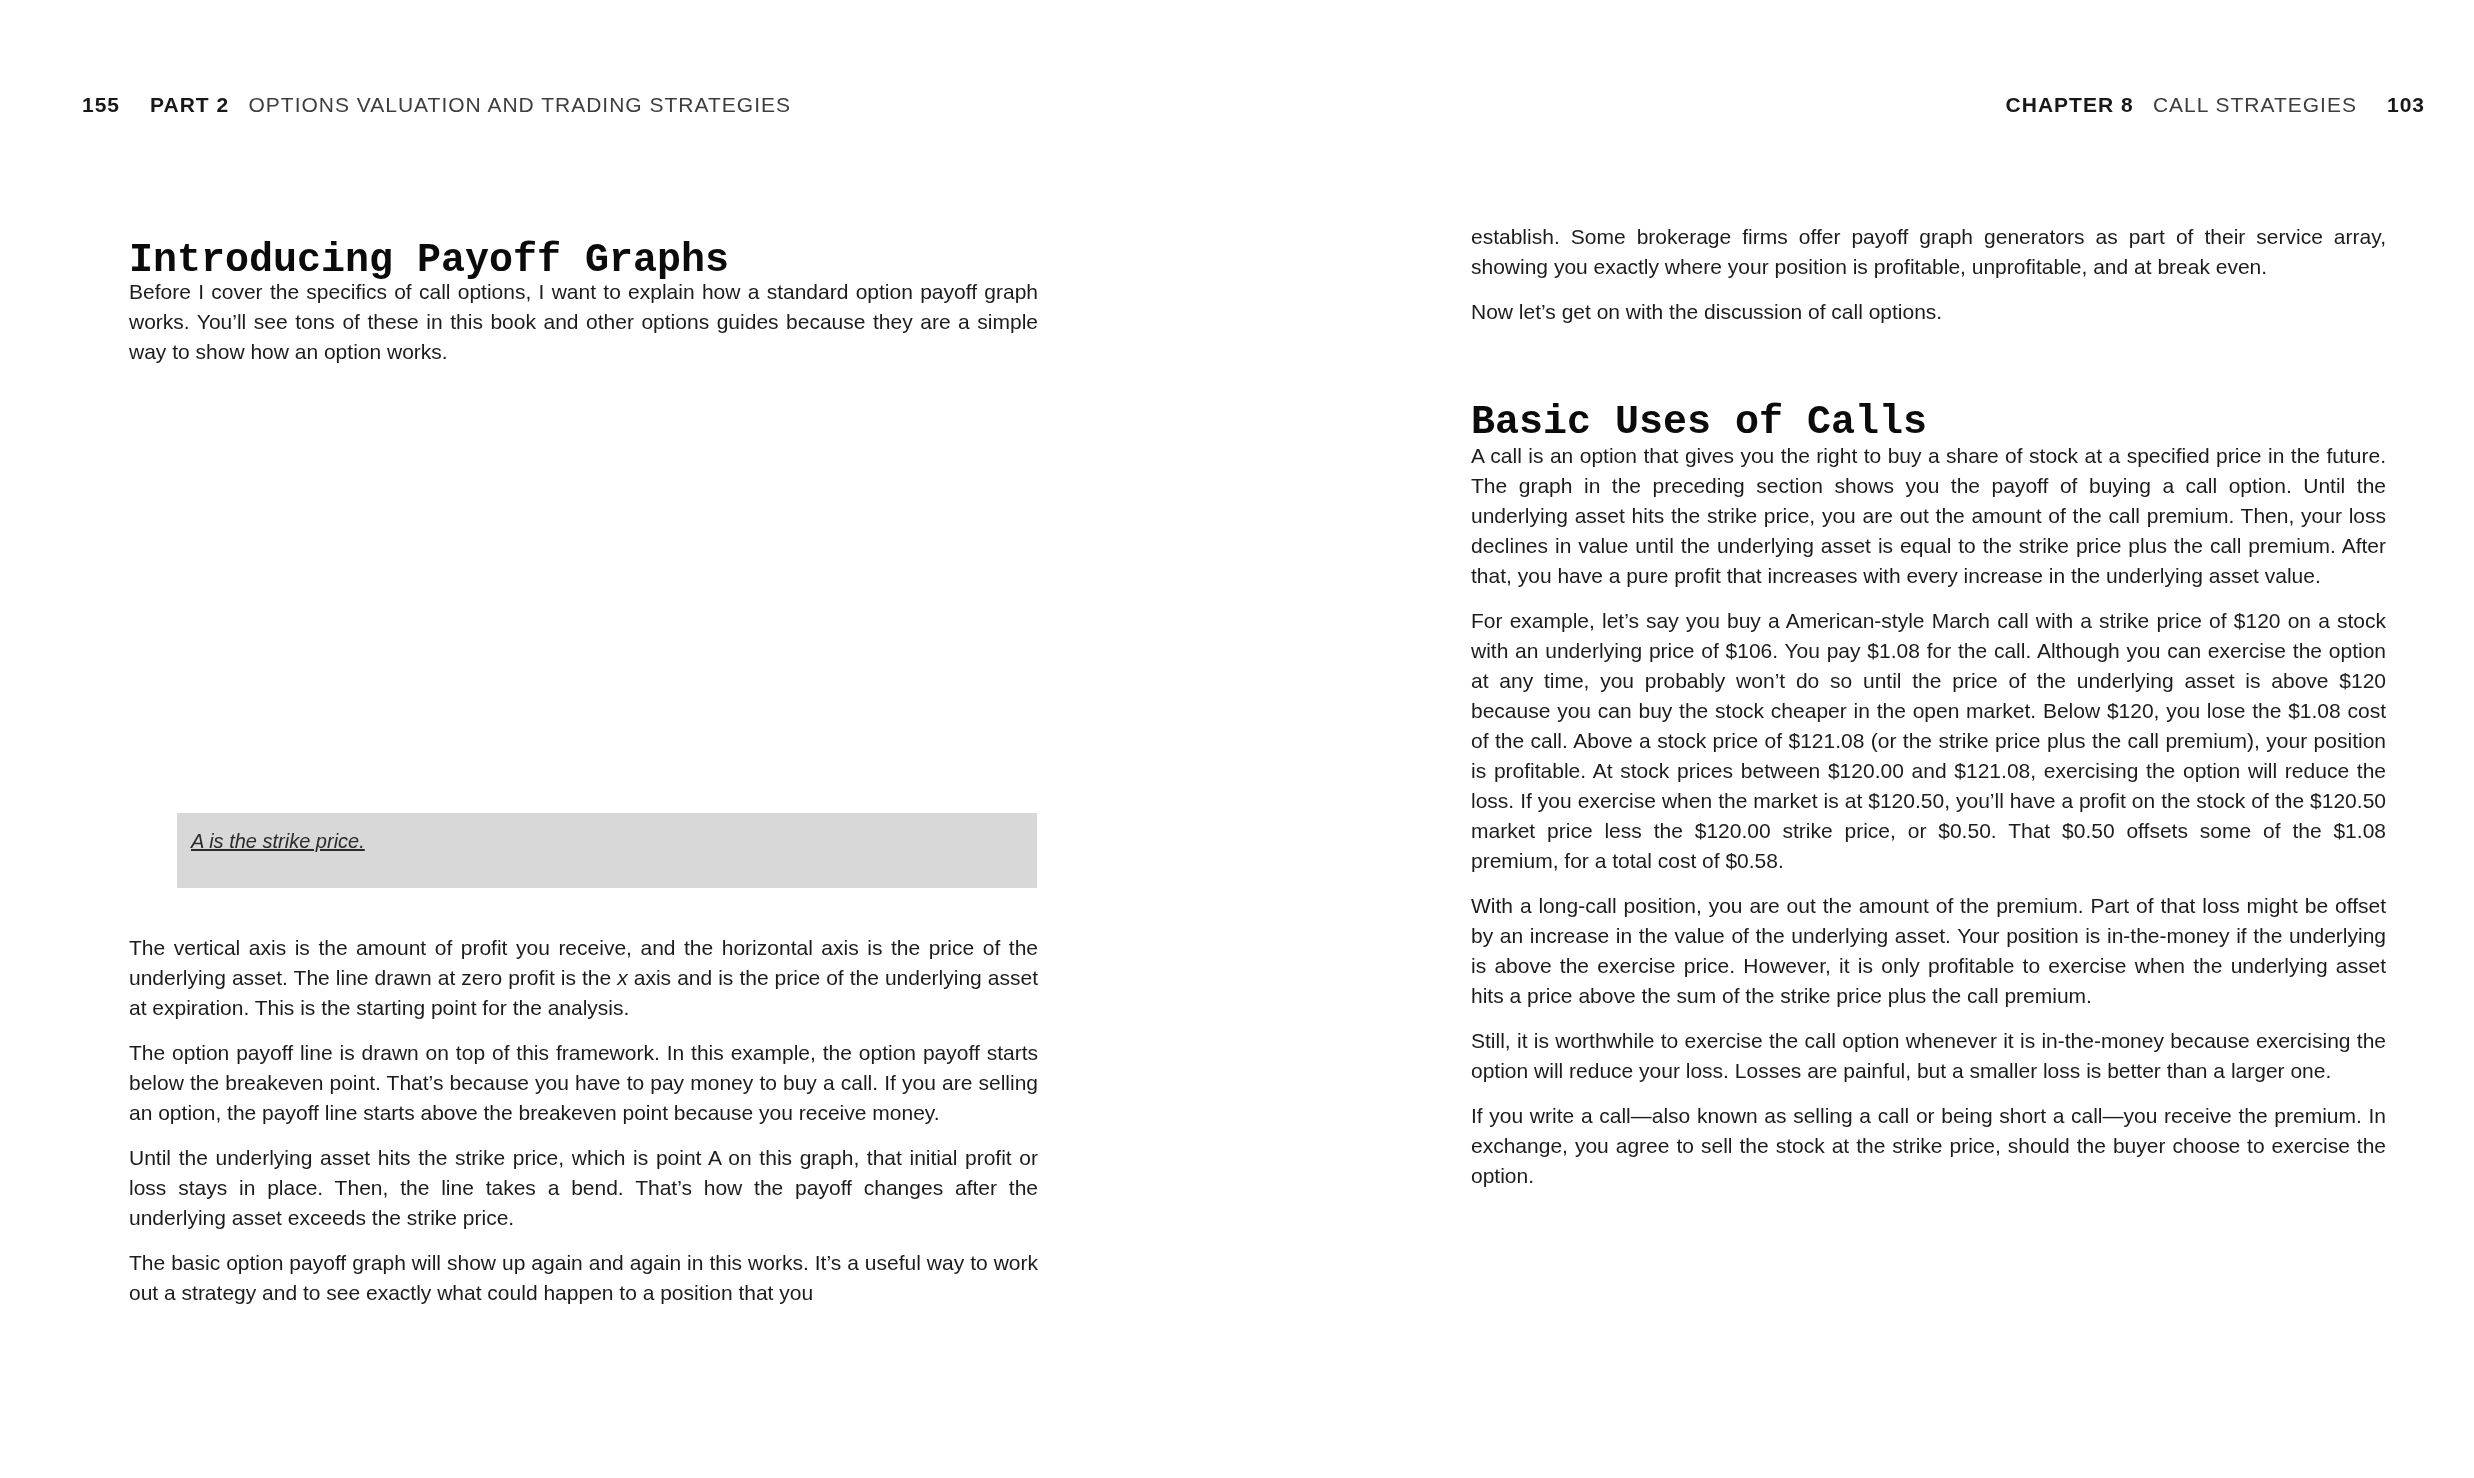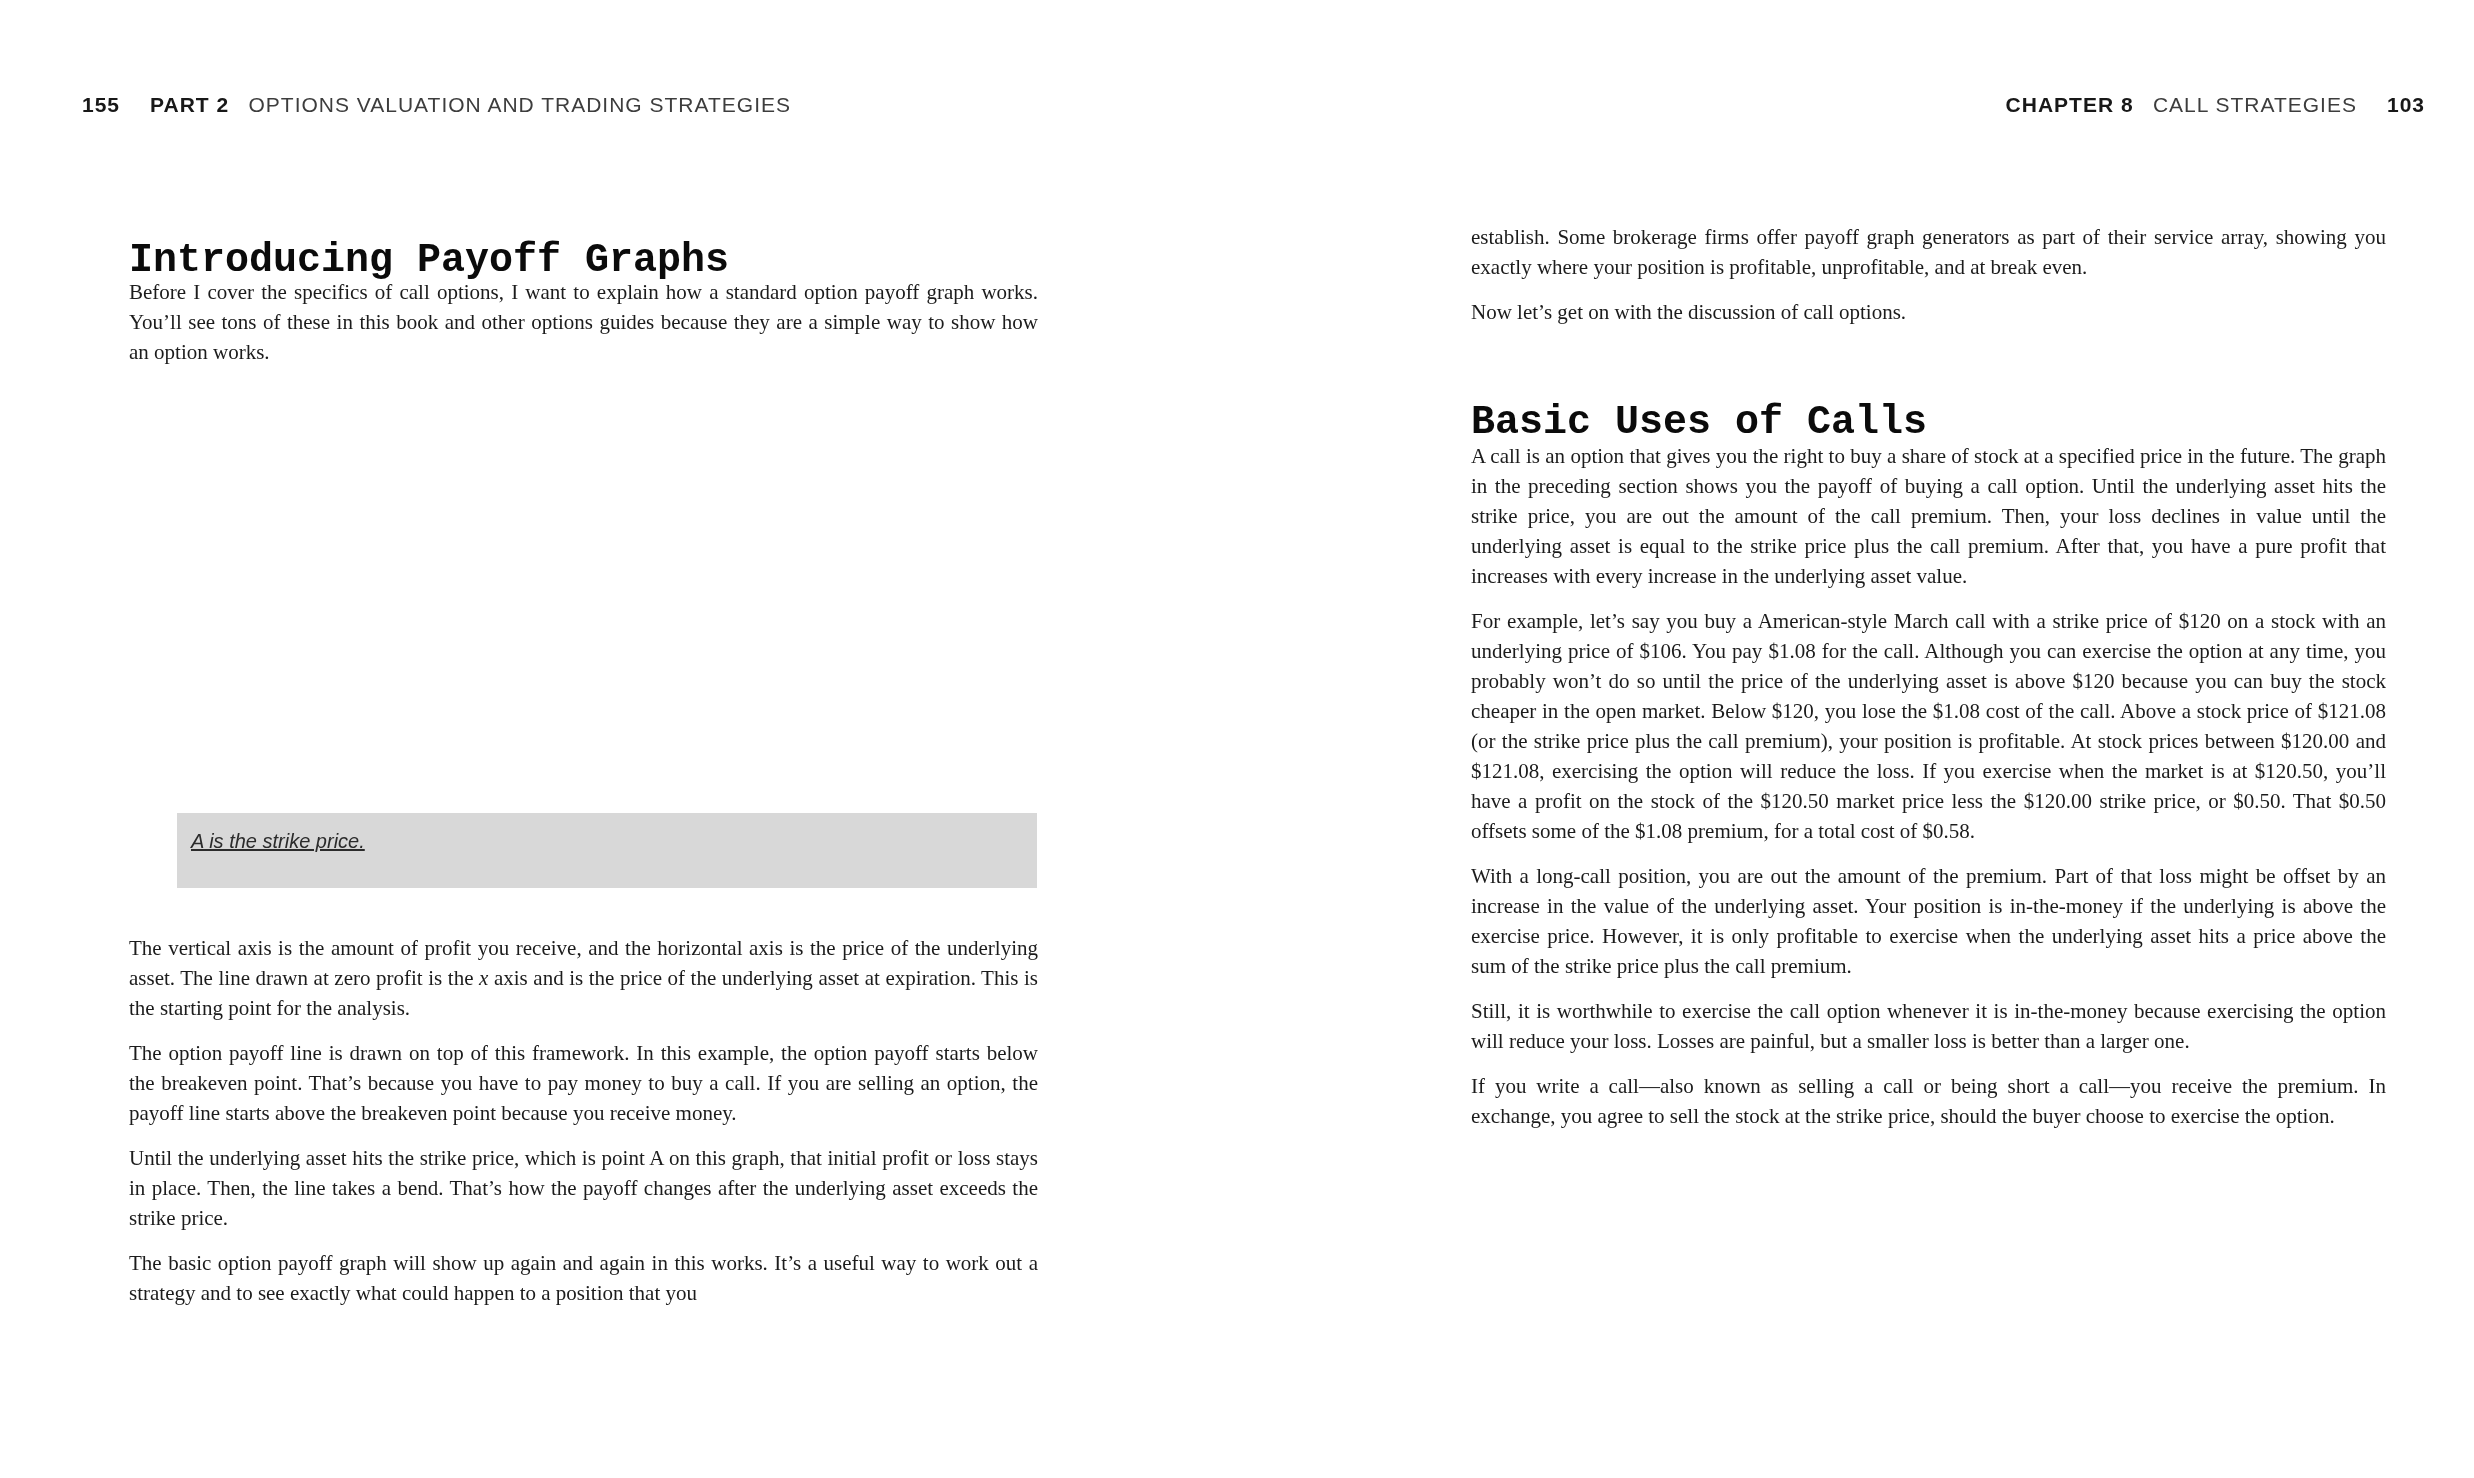--- a/index.html
+++ b/index.html
@@ -37,21 +37,21 @@
     color: #0b0b0b;
     letter-spacing: 0px;
     white-space: nowrap;
   }
   #left-title  { left: 129px; top: 211px; }
   #right-title { left: 1471px; top: 373px; }
 
   
   .body-col {
     position: absolute;
-    font-family: Liberation Serif, serif;
+    font-family: Liberation Sans, sans-serif;
     font-size: 21px;
     line-height: 30px;
     color: #1c1c1c;
     text-align: justify;
   }
   .body-col p { margin: 0 0 15px 0; }
   .body-col p:last-child { margin-bottom: 0; }
   .it { font-style: italic; }
 
   #left-intro   { left: 129px;  top: 277px;  width: 909px; }

